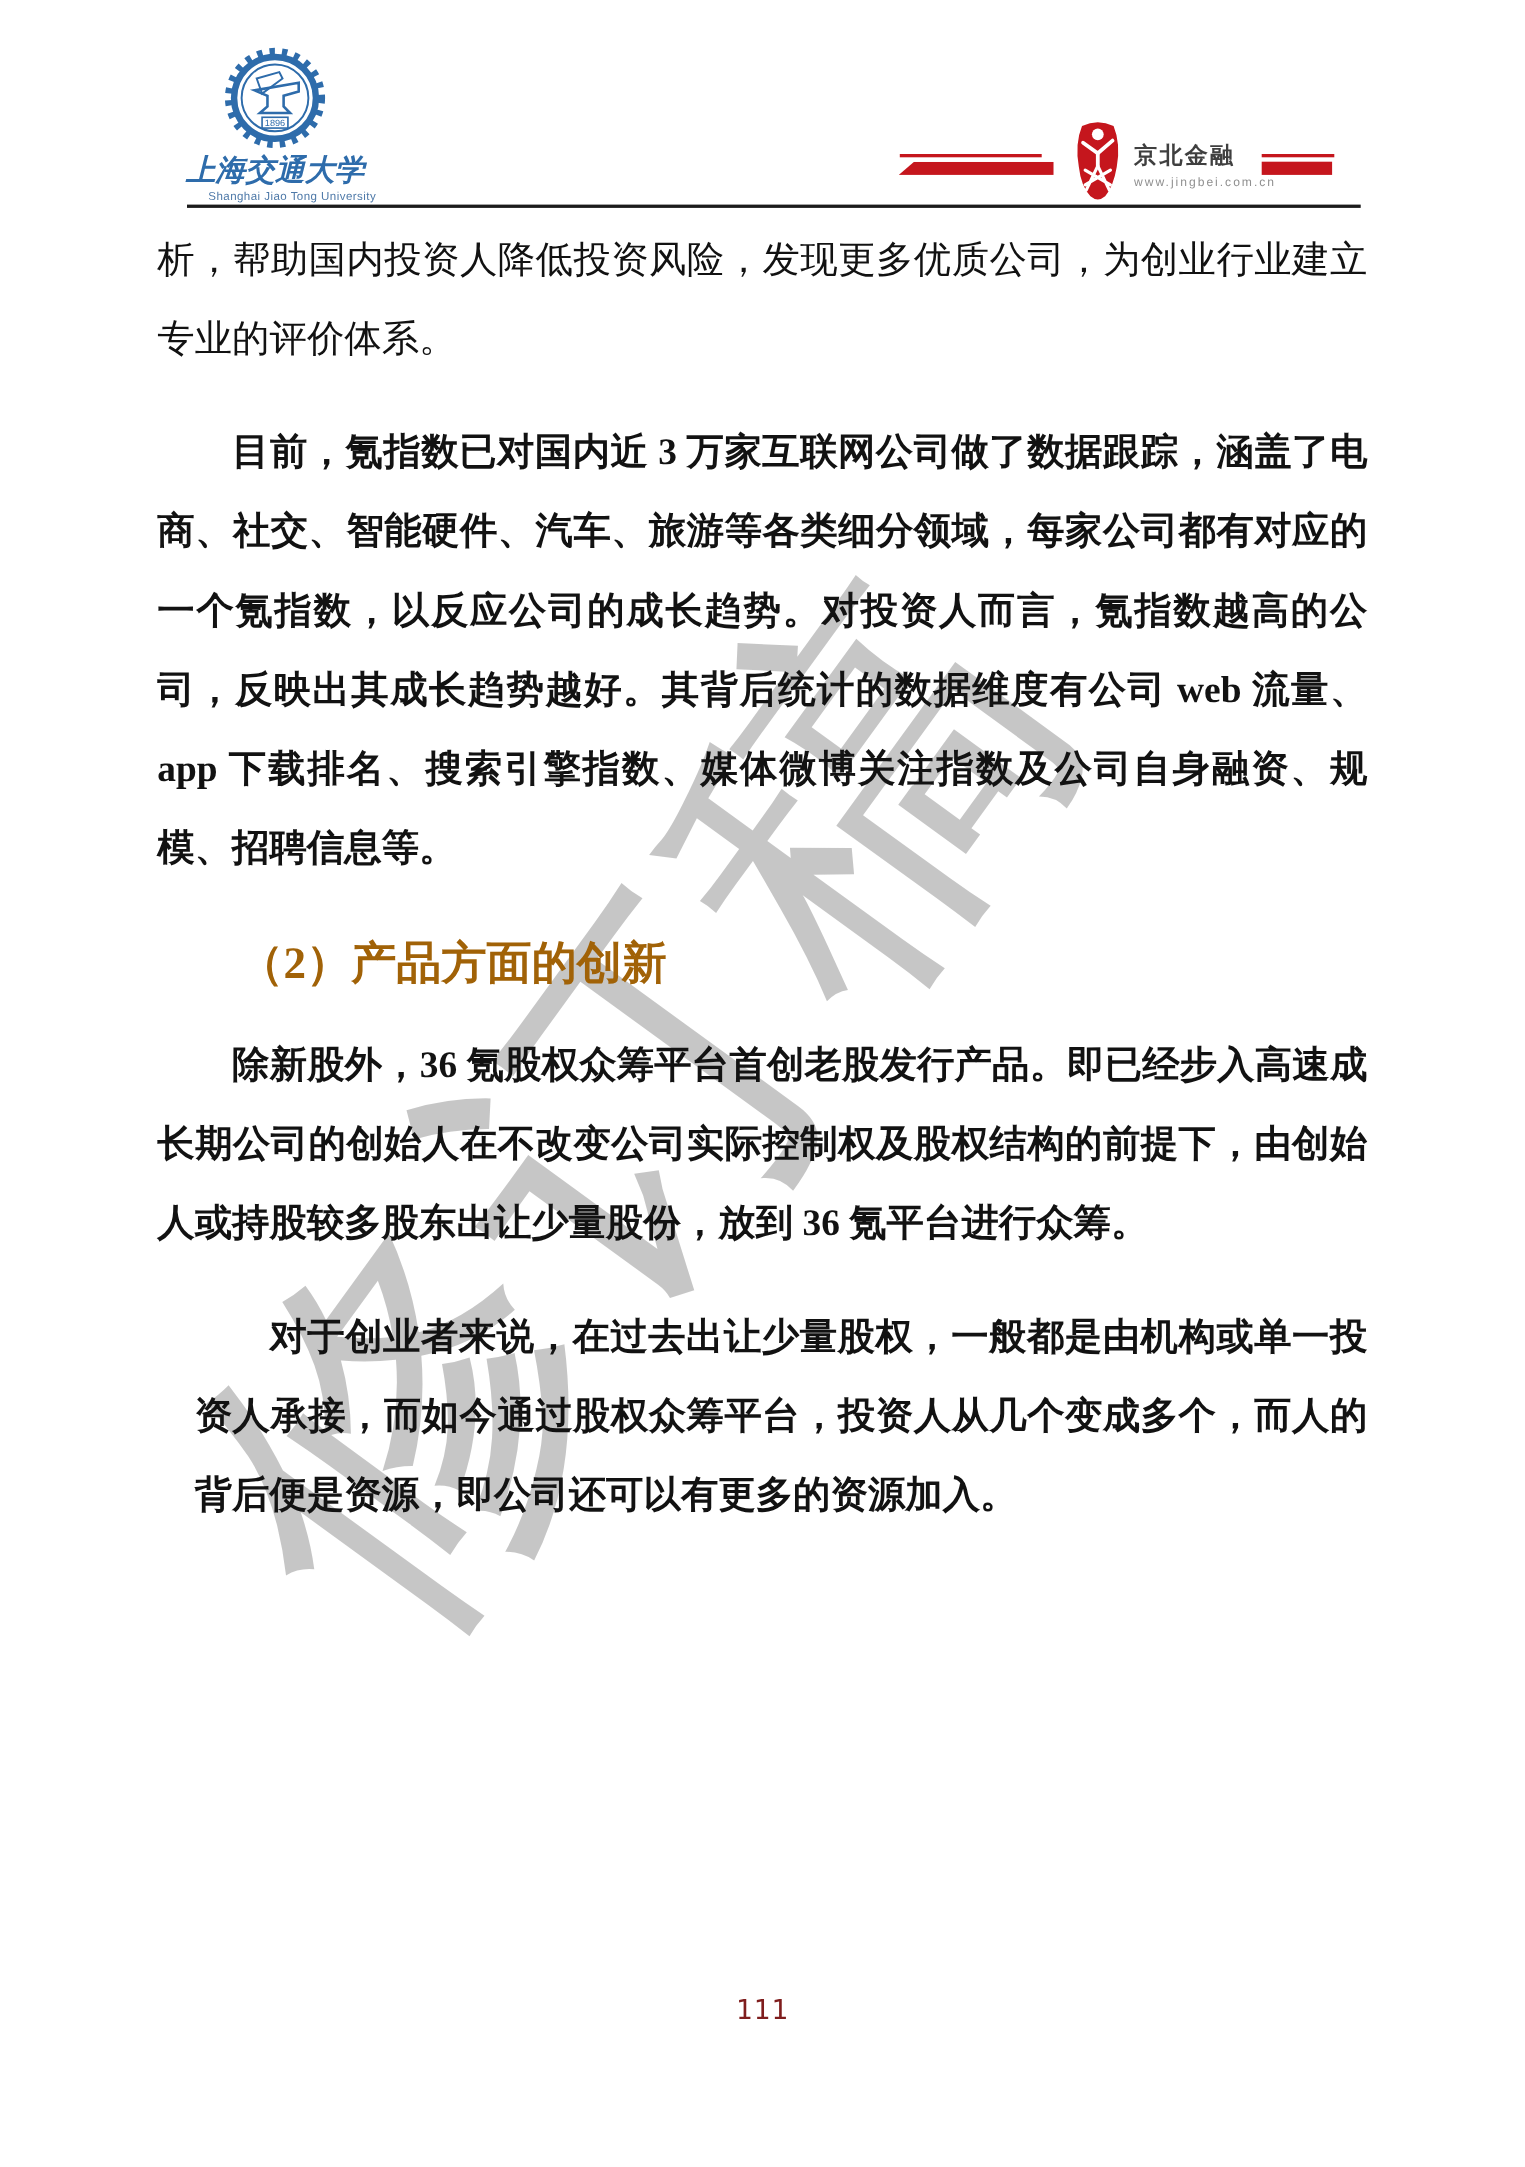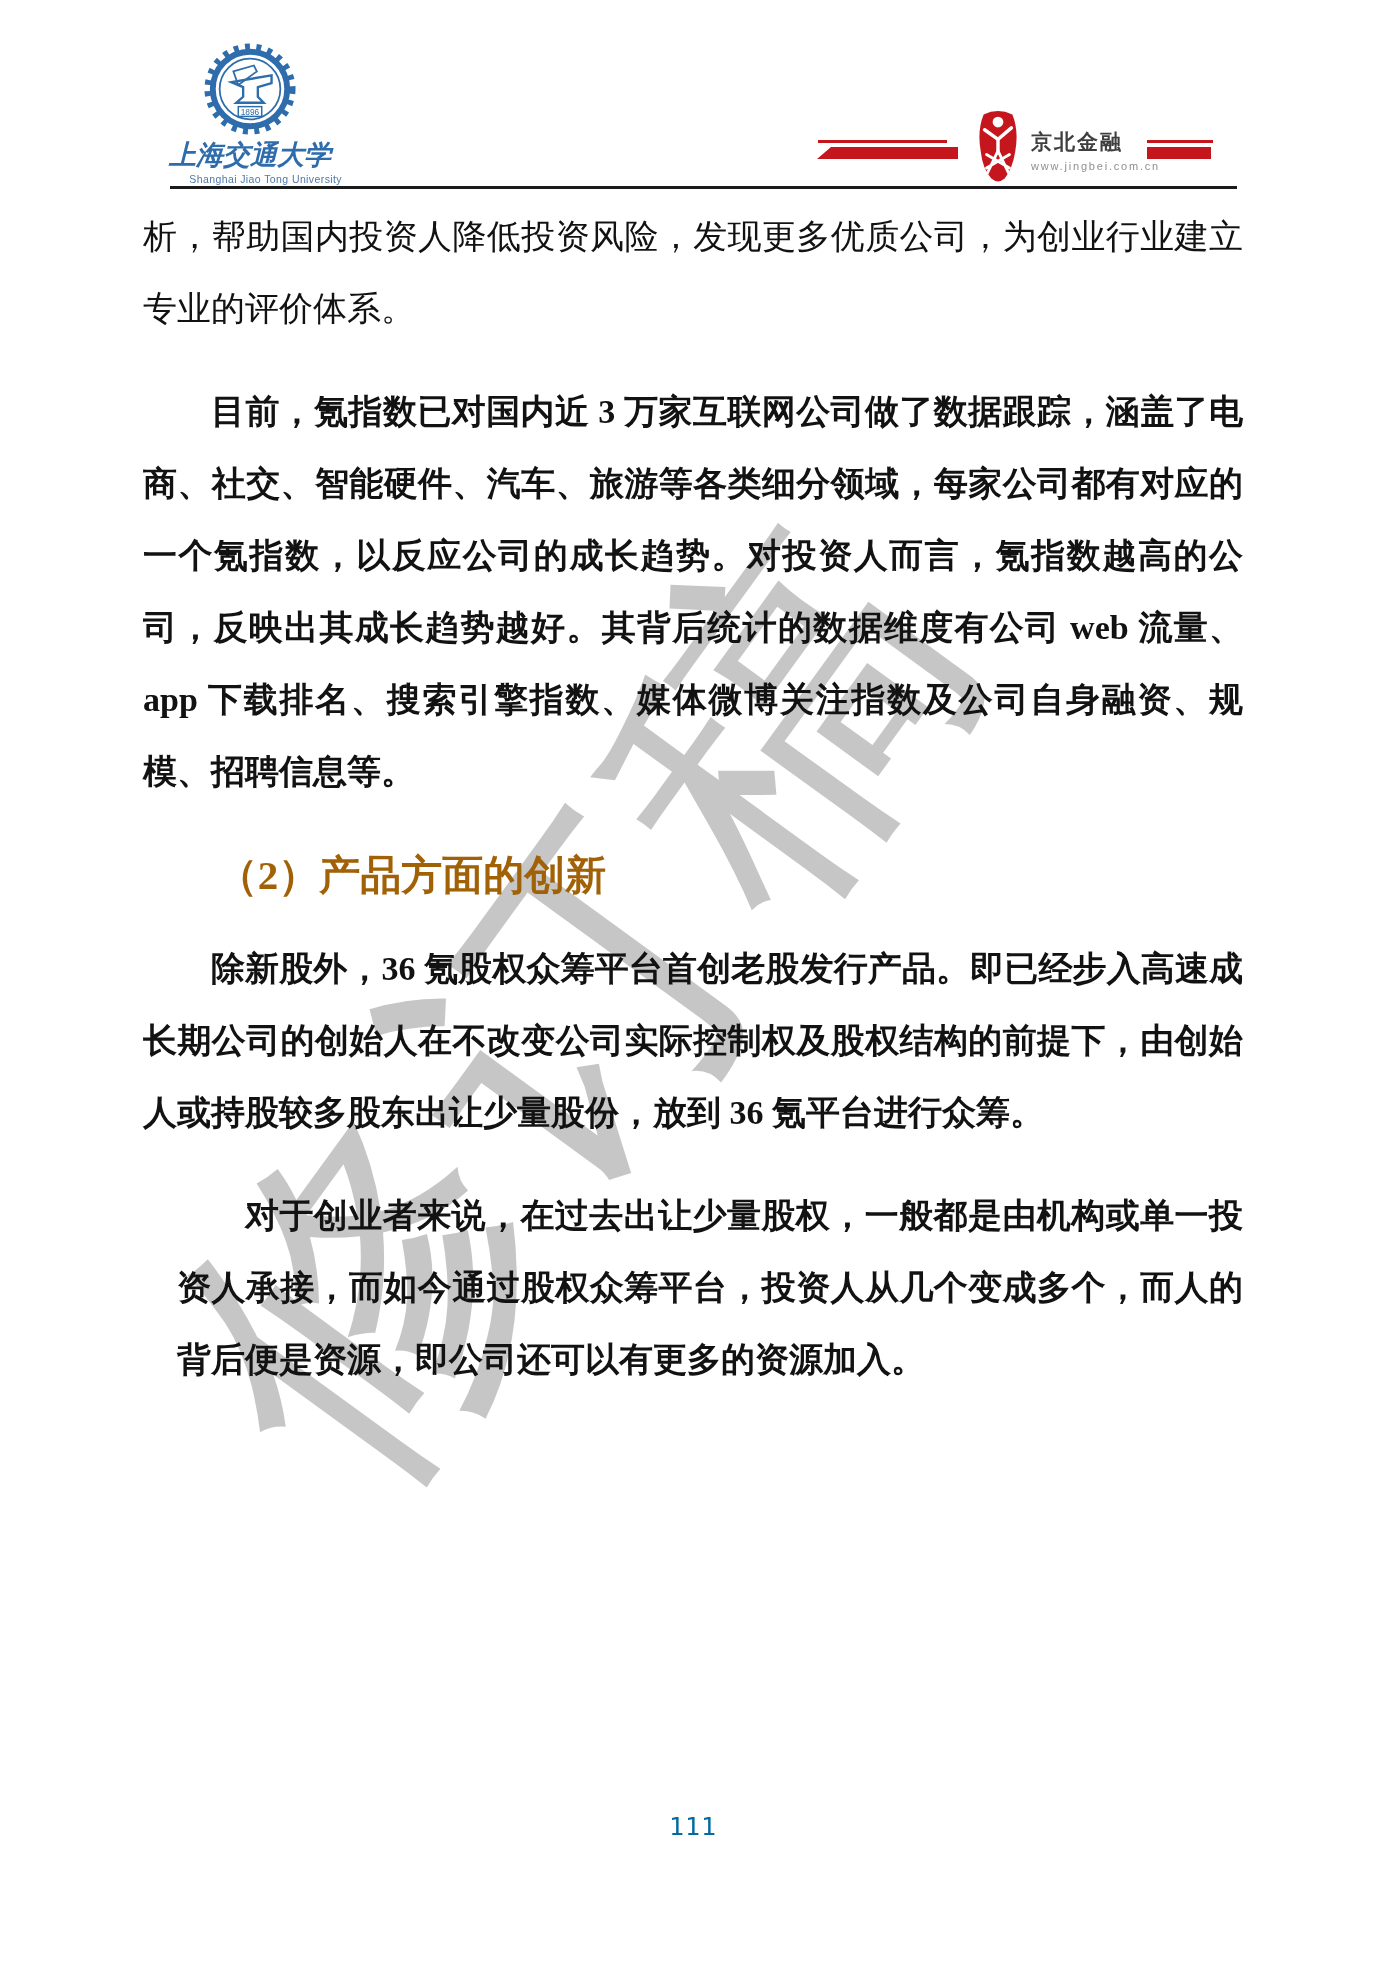--- a/index.html
+++ b/index.html
@@ -53,21 +53,21 @@
   }
   .para.indent{text-indent:2em;font-weight:bold;}
   .heading{
     margin:22px 0 22px 0;font-size:41px;line-height:72px;font-weight:bold;color:#a16207;
     text-indent:1.8em;
   }
   .para:last-child{margin-bottom:0;margin-left:34px;}
   
   .pageno{
     position:absolute;left:0;top:1812px;width:100%;text-align:center;z-index:1;
-    font-size:25px;color:#0369a1;font-family:"DejaVu Sans Mono",monospace;letter-spacing:1px;
+    font-size:25px;color:#7f1d1d;font-family:"DejaVu Sans Mono",monospace;letter-spacing:1px;
   }
 </style>
 </head>
 <body>
 
 <div class="page">
 
   <div class="watermark">修订稿</div>
 
   <div class="sjtu">

